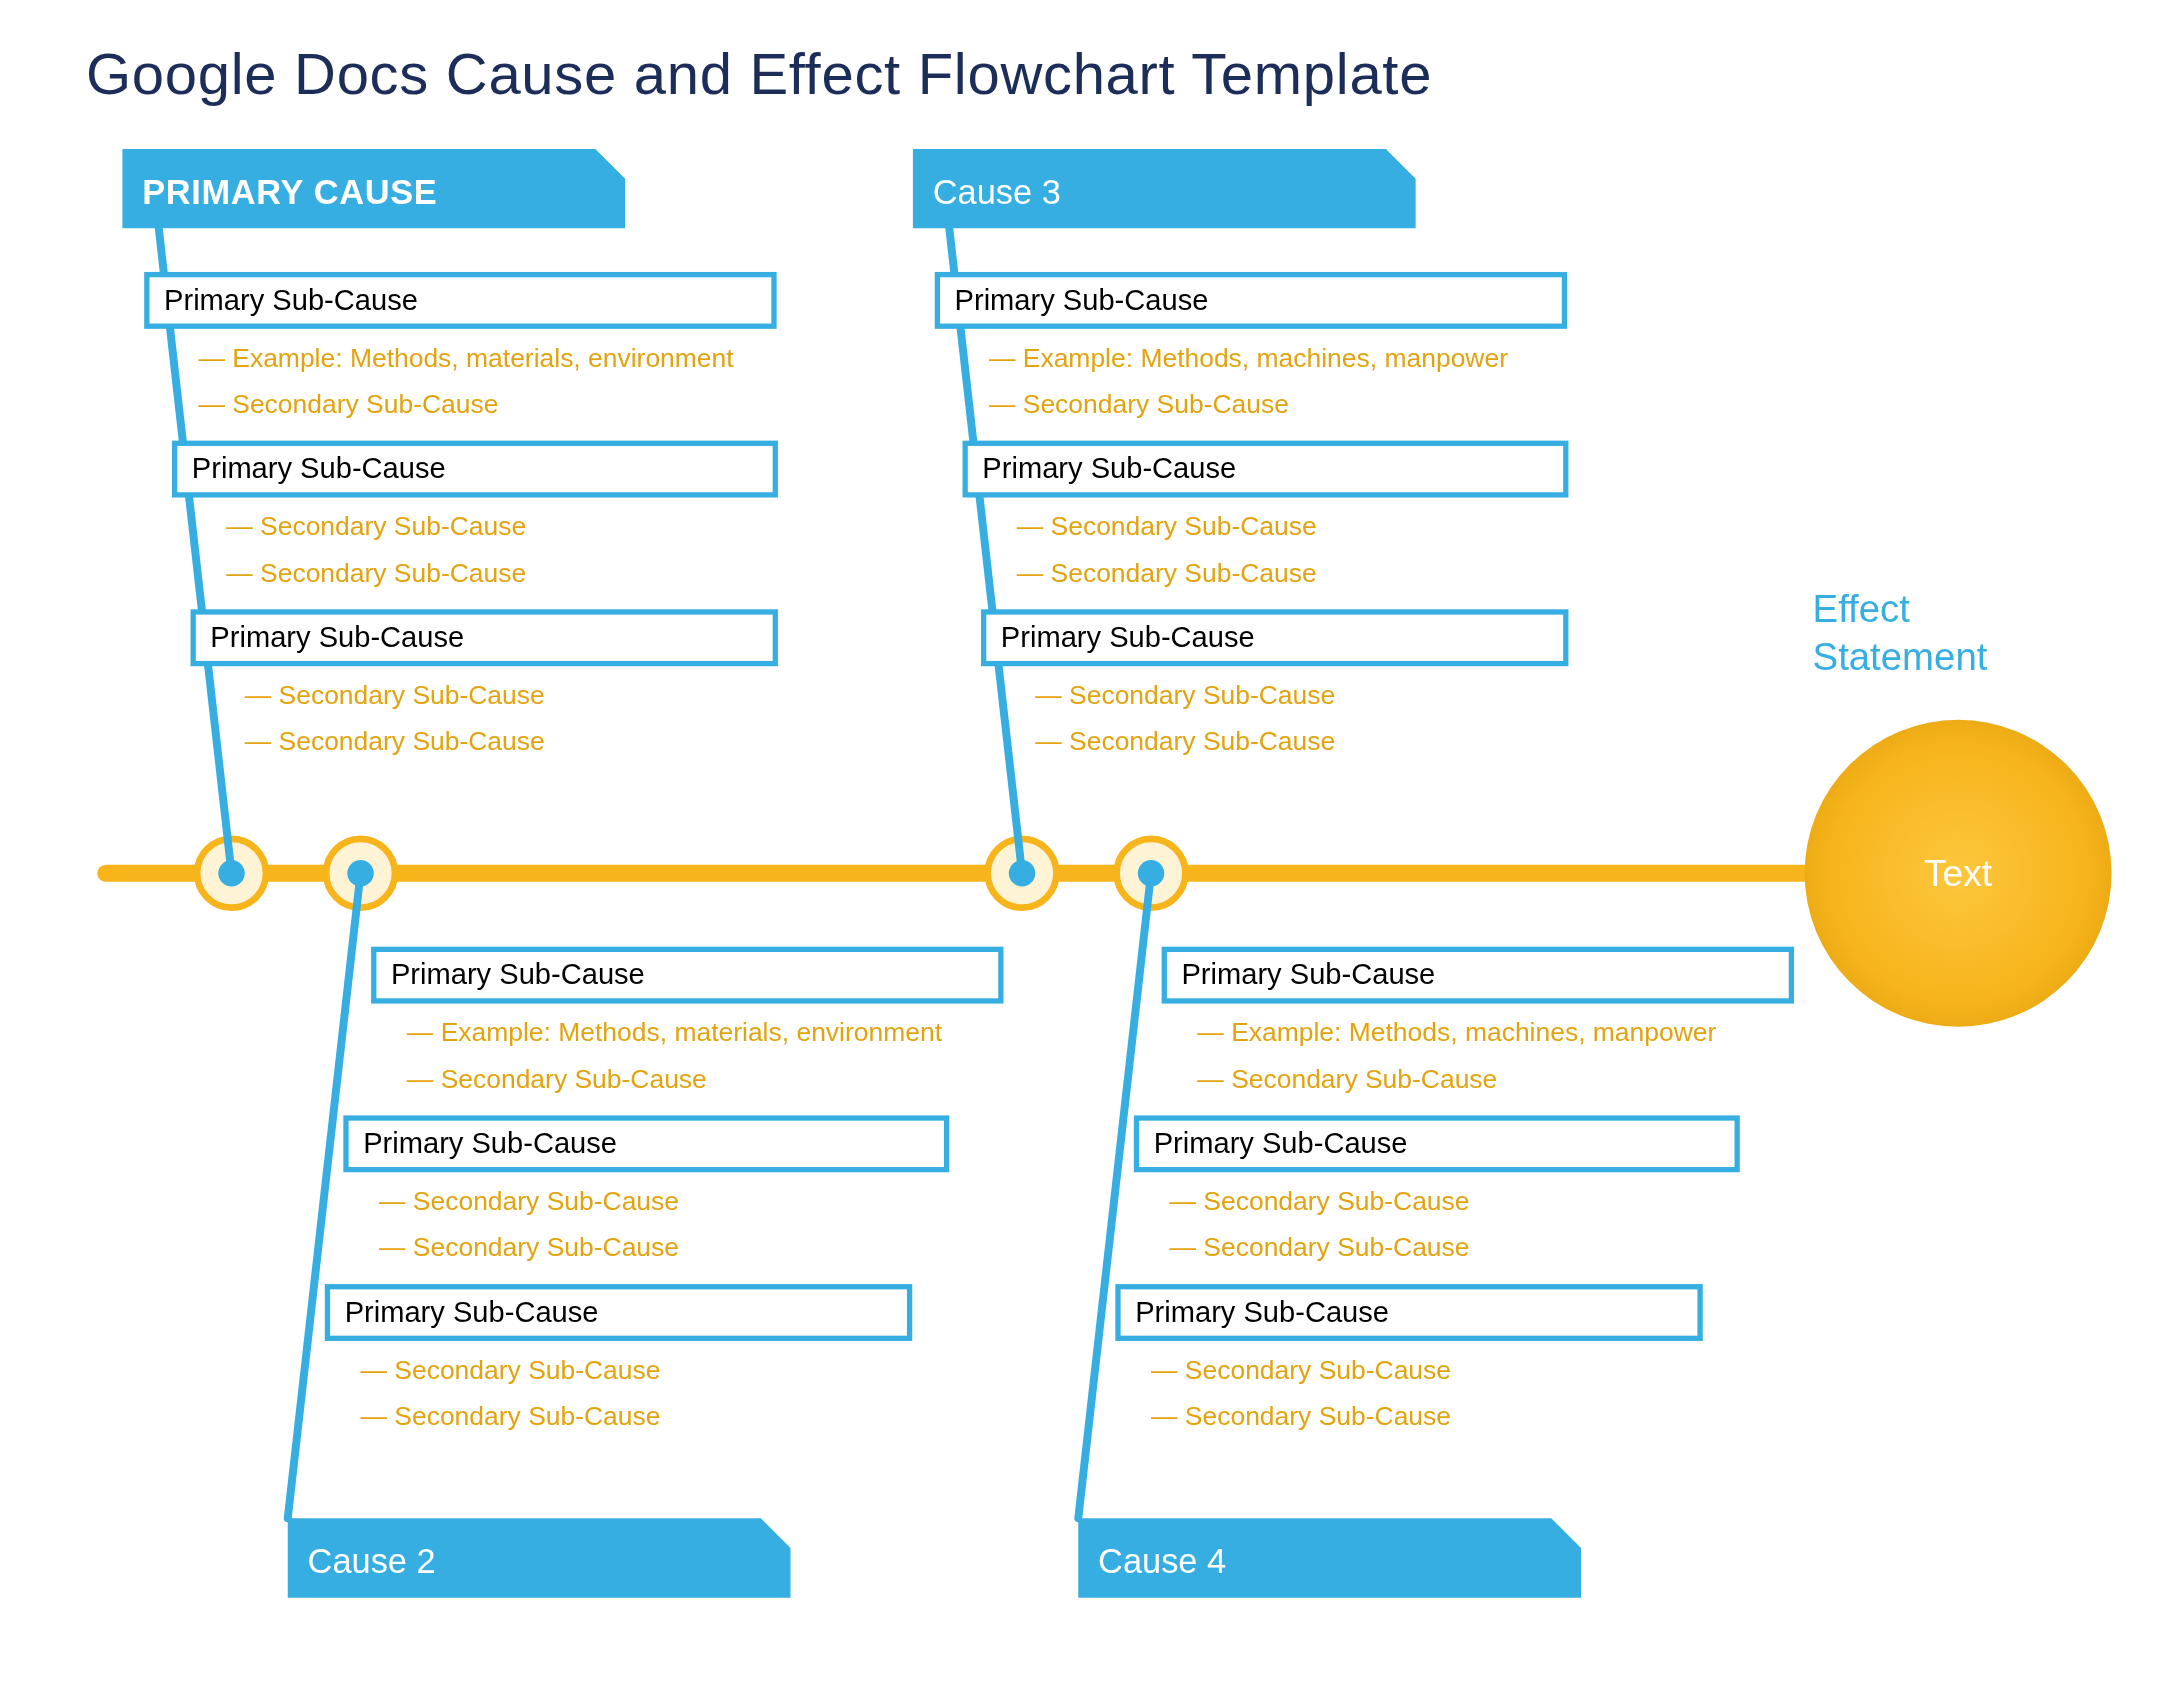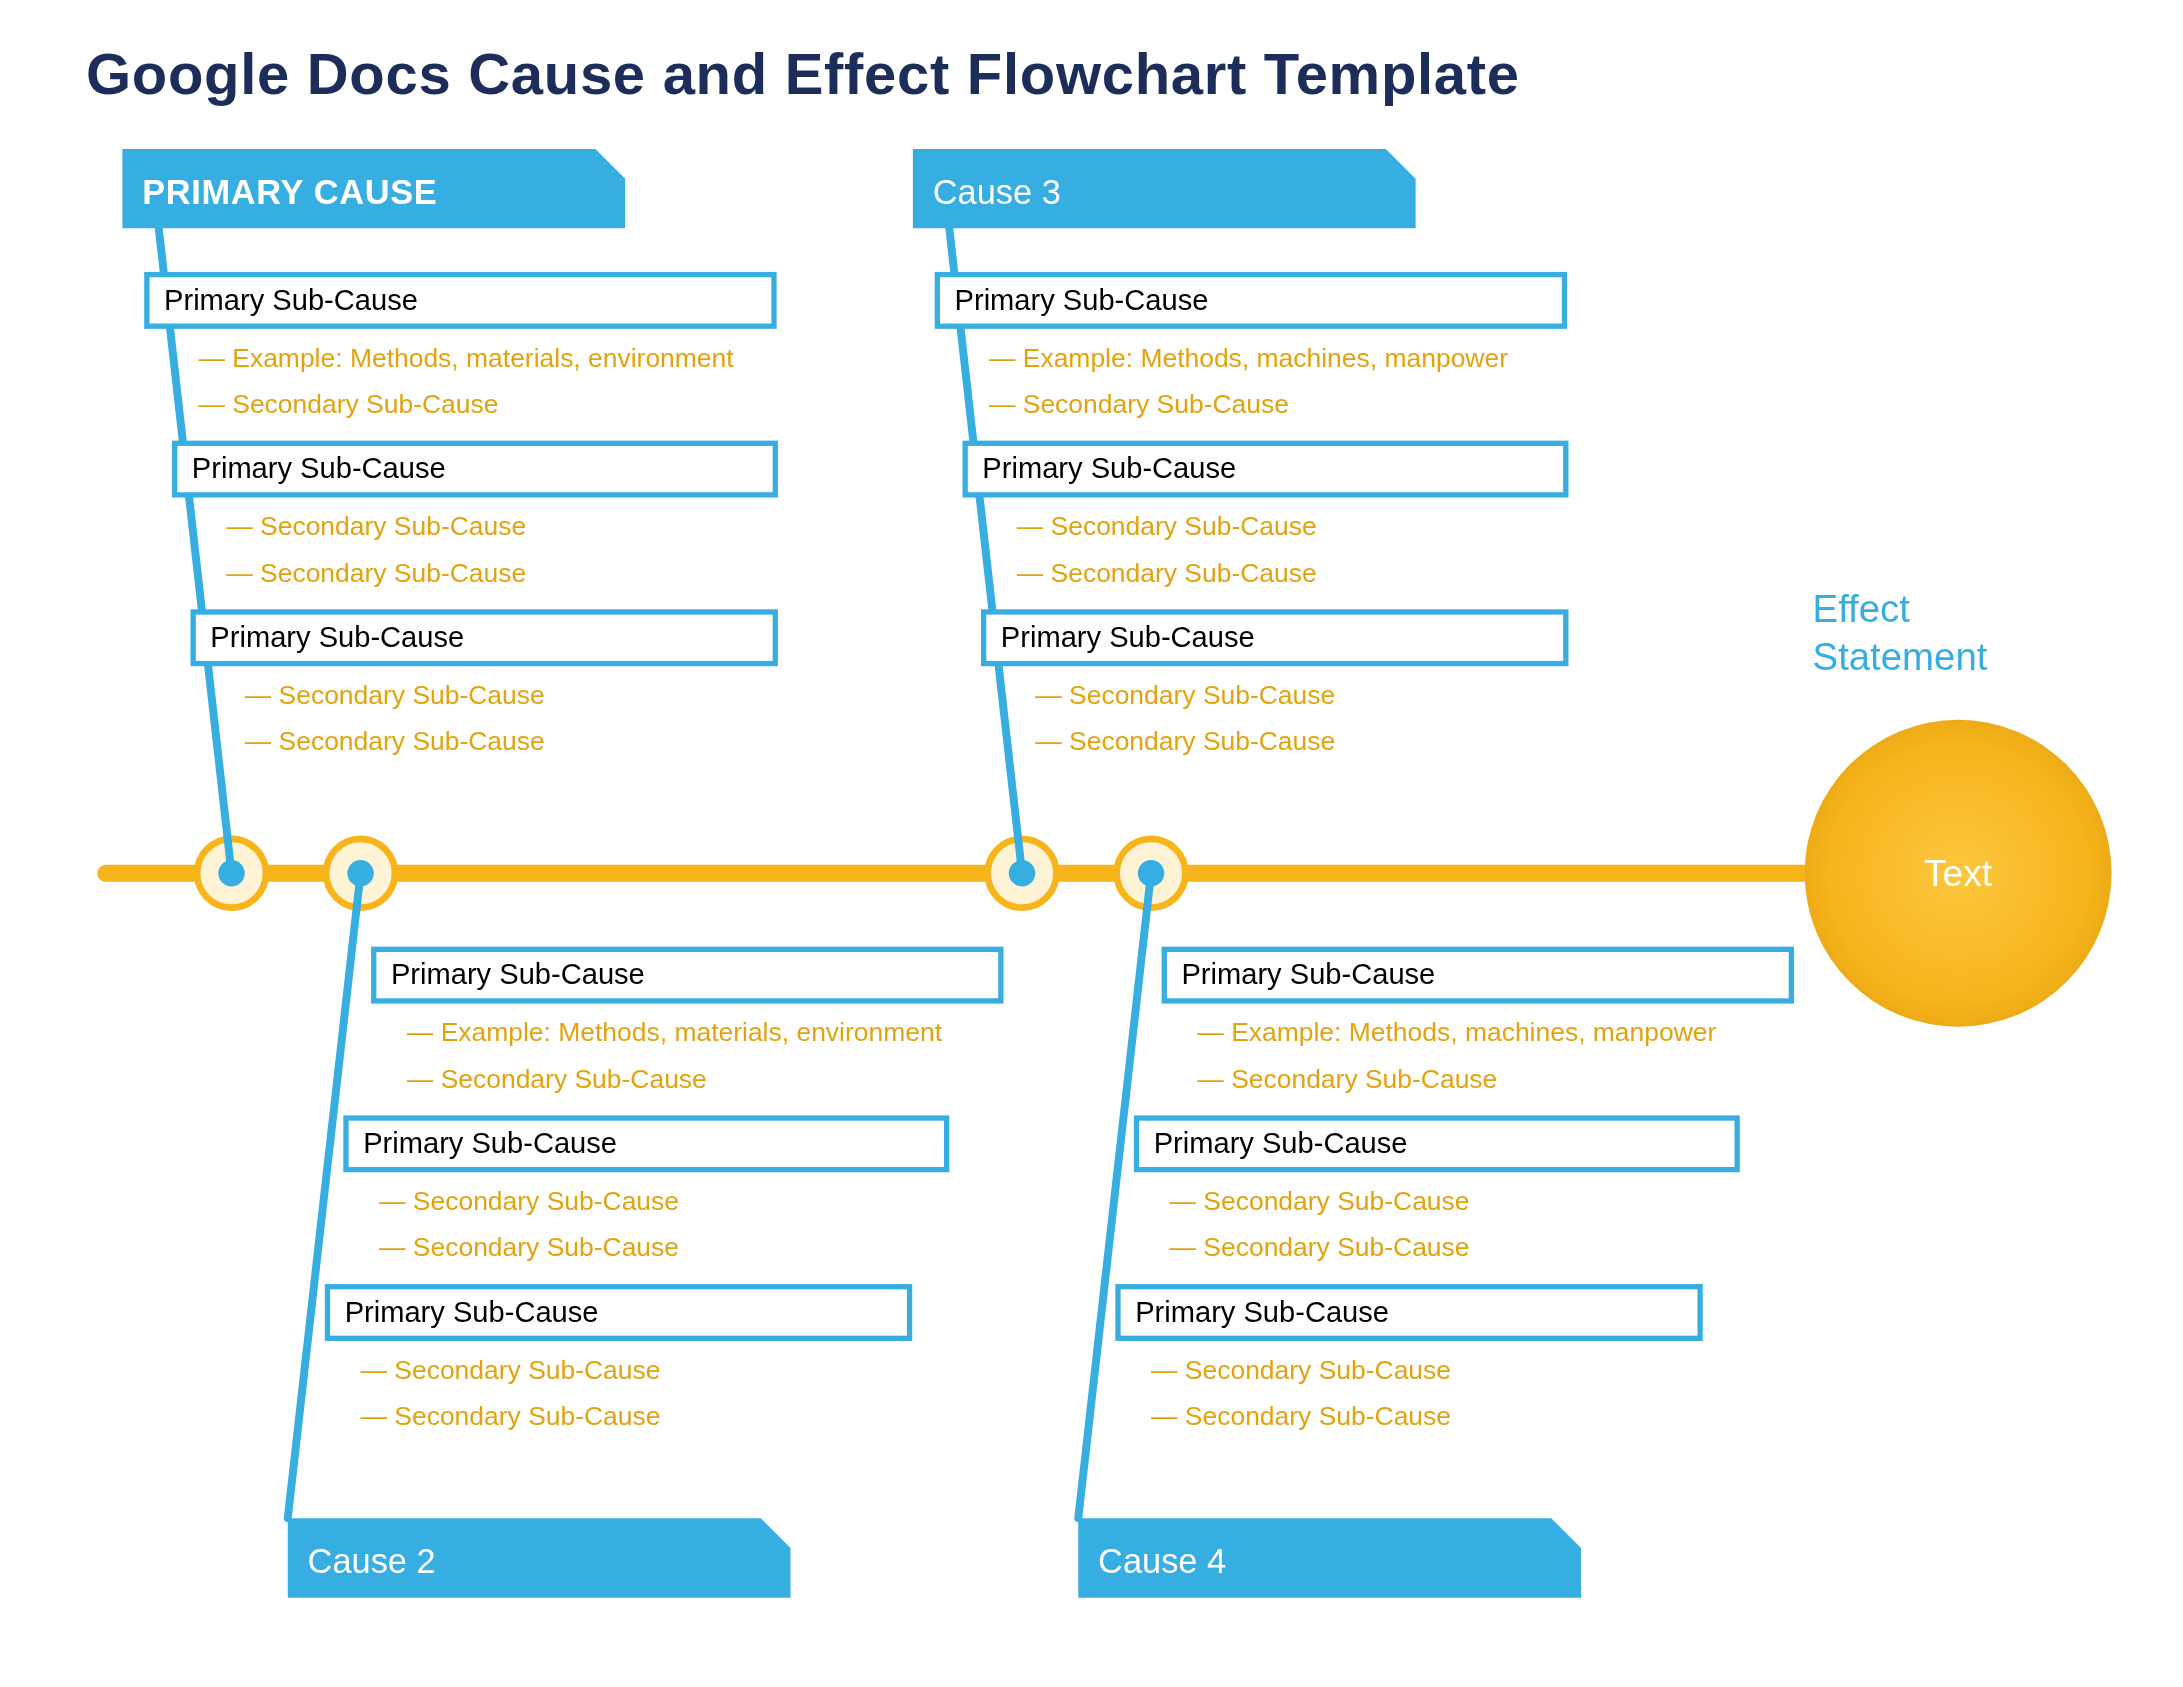--- a/index.html
+++ b/index.html
@@ -14,21 +14,21 @@
   .page {
     position: relative;
     width: 2183px;
     height: 1687px;
   }
   .title {
     position: absolute;
     left: 86px;
     top: 40px;
     font-size: 58px;
-    font-weight: 700;
+    font-weight: 400;
     color: #1b2d58;
     letter-spacing: 0.7px;
   }
   svg.diagram {
     position: absolute;
     left: 0;
     top: 0;
     width: 2183px;
     height: 1687px;
   }

